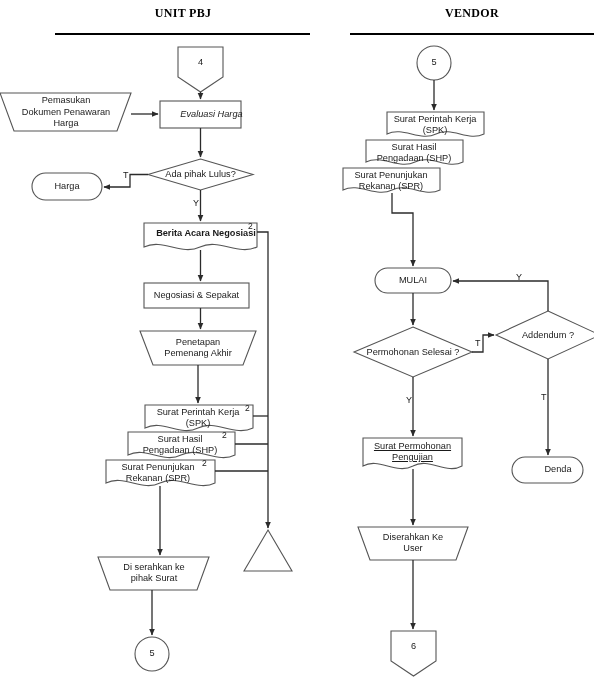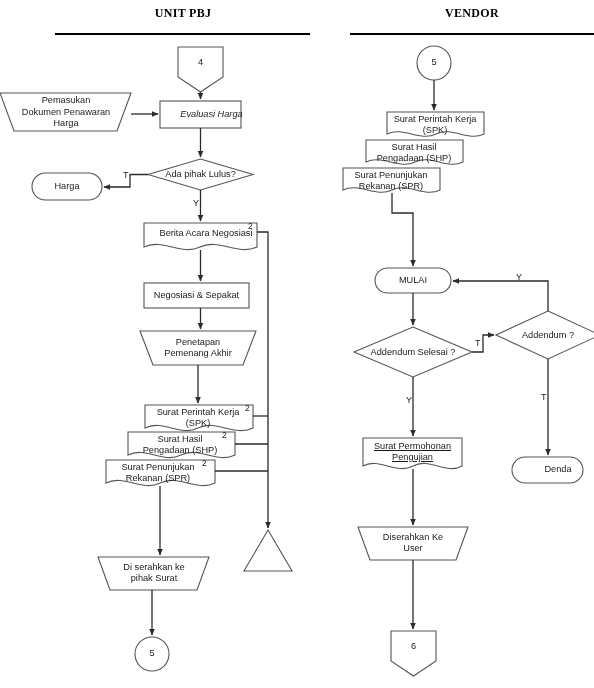--- a/index.html
+++ b/index.html
@@ -174,21 +174,21 @@
 
   <div class="shape-label" style="left:160px; top:101px; width:103px; height:27px;font-style:italic;">Evaluasi Harga</div>
 
   <div class="shape-label" style="left:155px; top:166px; width:91px; height:17px;">Ada pihak Lulus?</div>
 
   <div class="edge-label" style="left:123px; top:170px;">T</div>
   <div class="edge-label" style="left:193px; top:198px;">Y</div>
 
   <div class="shape-label" style="left:32px; top:173px; width:70px; height:27px;">Harga</div>
 
-  <div class="shape-label" style="left:146px; top:225px; width:120px; height:18px;">Berita Acara Negosiasi</div>
+  <div class="shape-label" style="left:146px; top:225px; width:120px; height:18px;font-weight:bold;">Berita Acara Negosiasi</div>
   <div class="copies-mark" style="left:248px; top:221px;">2</div>
 
   <div class="shape-label" style="left:144px; top:283px; width:105px; height:25px;border-radius:7px;">Negosiasi &amp; Sepakat</div>
 
   <div class="shape-label" style="left:150px; top:333px; width:96px; height:30px;">Penetapan
 Pemenang Akhir</div>
 
   <div class="shape-label" style="left:148px; top:406px; width:100px; height:24px;">Surat Perintah Kerja
 (SPK)</div>
   <div class="copies-mark" style="left:245px; top:403px;">2</div>
@@ -210,21 +210,21 @@
 
   <div class="shape-label" style="left:388px; top:113px; width:94px; height:24px;">Surat Perintah Kerja
 (SPK)</div>
   <div class="shape-label" style="left:367px; top:141px; width:94px; height:24px;">Surat Hasil
 Pengadaan (SHP)</div>
   <div class="shape-label" style="left:344px; top:169px; width:94px; height:24px;">Surat Penunjukan
 Rekanan (SPR)</div>
 
   <div class="shape-label" style="left:375px; top:268px; width:76px; height:25px;">MULAI</div>
 
-  <div class="shape-label" style="left:361px; top:344px; width:104px; height:17px;">Addendum Selesai ?</div>
+  <div class="shape-label" style="left:361px; top:344px; width:104px; height:17px;">Permohonan Selesai ?</div>
   <div class="edge-label" style="left:406px; top:395px;">Y</div>
   <div class="edge-label" style="left:475px; top:338px;">T</div>
 
   <div class="shape-label" style="left:505px; top:327px; width:86px; height:17px;">Addendum ?</div>
   <div class="edge-label" style="left:516px; top:272px;">Y</div>
   <div class="edge-label" style="left:541px; top:392px;">T</div>
 
   <div class="shape-label" style="left:512px; top:457px; width:92px; height:26px;">Denda</div>
 
   <div class="shape-label" style="left:364px; top:440px; width:97px; height:24px;text-decoration:underline;">Surat Permohonan

